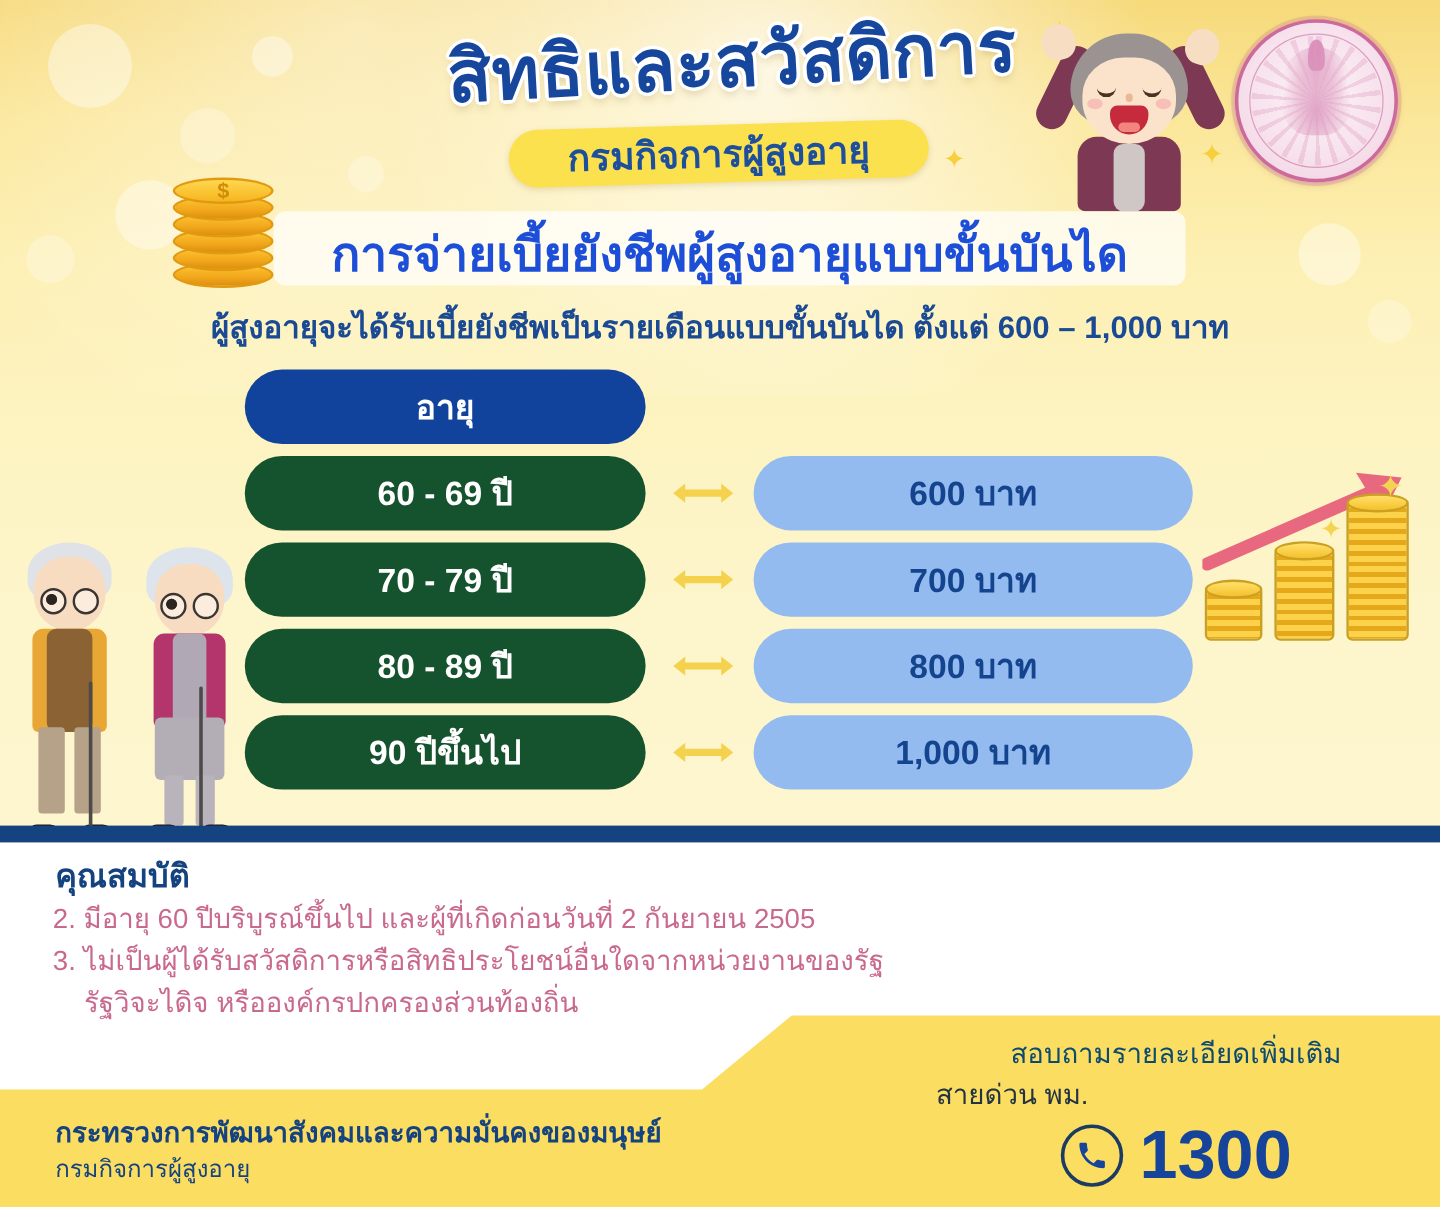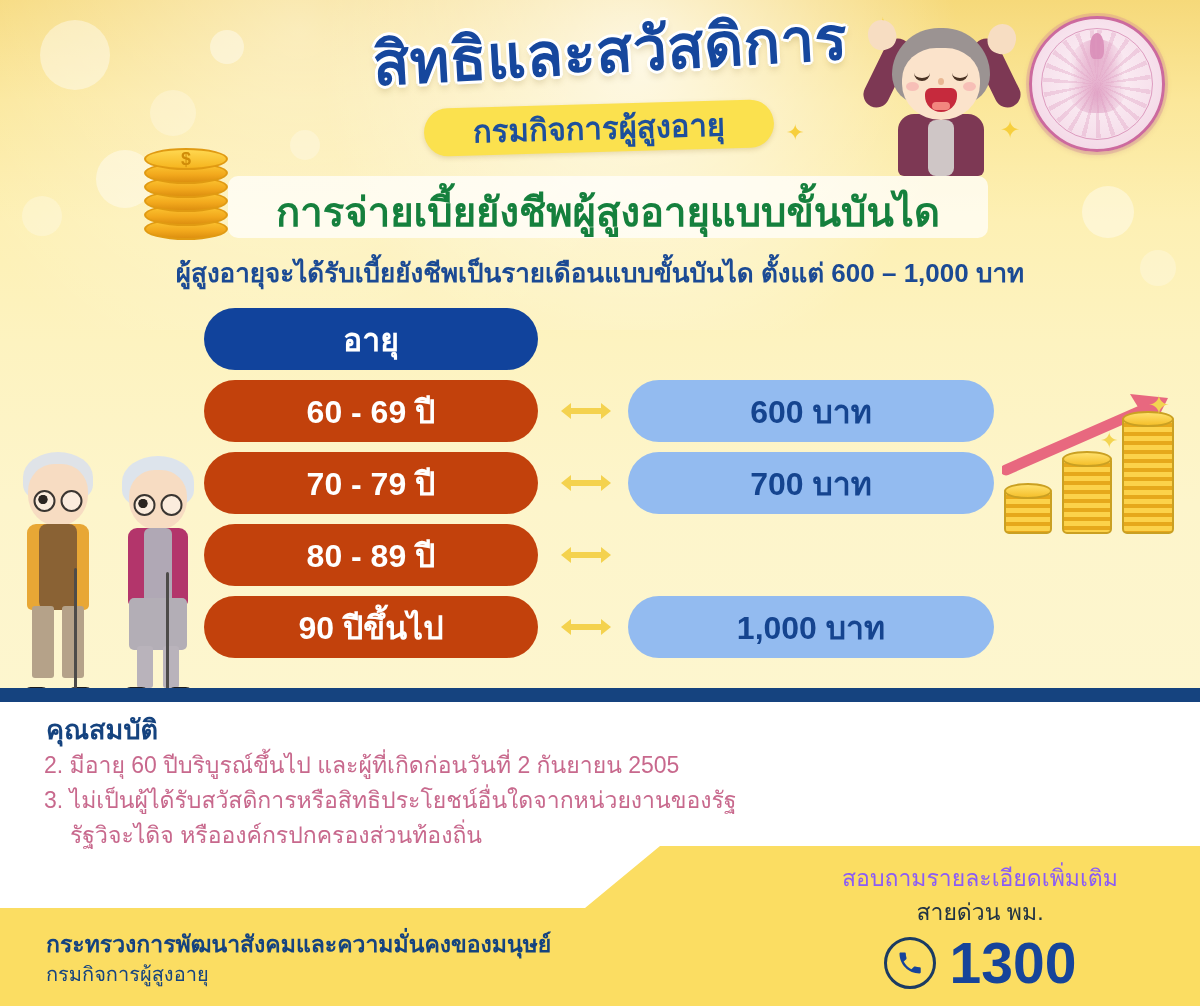--- a/index.html
+++ b/index.html
@@ -162,40 +162,40 @@
   
   .heading-pill{
     position:absolute; left:228px; top:176px; width:760px; height:62px;
     background:rgba(255,255,255,.72);
     border-radius:10px;
     filter:blur(0.3px);
   }
   .heading-text{
     position:absolute; left:228px; top:180px; width:760px;
     text-align:center;
-    font-size:40px; font-weight:bold; color:#15803d;
+    font-size:40px; font-weight:bold; color:#1d4ed8;
     white-space:nowrap;
   }
   .heading-note{
     position:absolute; left:60px; top:252px; width:1080px;
     text-align:center;
     font-size:26px; font-weight:bold; color:#1b4a94;
     white-space:nowrap;
   }
   
   .table{ position:absolute; left:204px; top:308px; width:790px; }
   .trow{ position:relative; height:62px; margin-bottom:10px; }
   .cell{
     position:absolute; top:0; height:62px;
     display:flex; align-items:center; justify-content:center;
-    font-size:32px; font-weight:bold;
+    font-size:28px; font-weight:bold;
     border-radius:31px;
     white-space:nowrap;
   }
-  .cell.age{ left:0; width:334px; background:#c2410c; color:#ffffff; }
+  .cell.age{ left:0; width:334px; background:#14532d; color:#ffffff; }
   .cell.rate{ right:0; width:366px; background:#93bbf0; color:#15448f; }
   .trow.head .cell.age{ background:#11439c; }
   .trow.head .cell.rate{ background:#93bbf0; }
   .arrow{
     position:absolute; left:340px; top:0; width:84px; height:62px;
     display:flex; align-items:center; justify-content:center;
     color:#f4d24e; font-size:30px; font-weight:bold;
   }
   .arrow svg{ display:block; }
   
@@ -254,25 +254,25 @@
   .min-name{
     position:absolute; left:46px; top:926px;
     font-size:23px; font-weight:bold; color:#15437f; white-space:nowrap;
   }
   .min-dept{
     position:absolute; left:46px; top:958px;
     font-size:20px; color:#15437f; white-space:nowrap;
   }
   .hot-l1{
     position:absolute; left:780px; top:860px; width:400px;
-    text-align:center; font-size:23px; color:#8b5cf6; white-space:nowrap;
+    text-align:center; font-size:23px; color:#0c4a6e; white-space:nowrap;
   }
   .hot-l2{
     position:absolute; left:780px; top:894px; width:400px;
-    text-align:center; font-size:23px; color:#234; white-space:nowrap;
+    text-align:left; font-size:23px; color:#234; white-space:nowrap;
   }
   .hot-row{
     position:absolute; left:780px; top:928px; width:400px; height:70px;
     display:flex; align-items:center; justify-content:center; gap:14px;
   }
   .phone-circle{
     width:52px; height:52px; border-radius:50%;
     border:3px solid #1b3b63;
     display:flex; align-items:center; justify-content:center;
   }
@@ -369,20 +369,21 @@
       <div class="cell rate">700 บาท</div>
     </div>
 
     <div class="trow">
       <div class="cell age">80 - 89 ปี</div>
       <div class="arrow">
         <svg width="70" height="24" viewBox="0 0 70 24">
             <path d="M10 12 L20 4 L20 9 L50 9 L50 4 L60 12 L50 20 L50 15 L20 15 L20 20 Z" fill="#f4d24e"></path>
           </svg>
       </div>
+      <div class="cell rate">800 บาท</div>
     </div>
 
     <div class="trow">
       <div class="cell age">90 ปีขึ้นไป</div>
       <div class="arrow">
         <svg width="70" height="24" viewBox="0 0 70 24">
             <path d="M10 12 L20 4 L20 9 L50 9 L50 4 L60 12 L50 20 L50 15 L20 15 L20 20 Z" fill="#f4d24e"></path>
           </svg>
       </div>
       <div class="cell rate">1,000 บาท</div>

